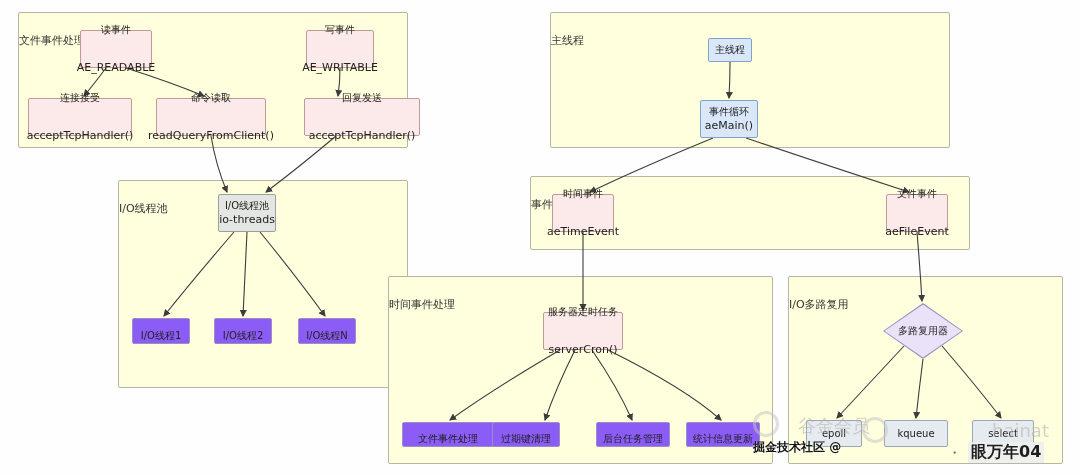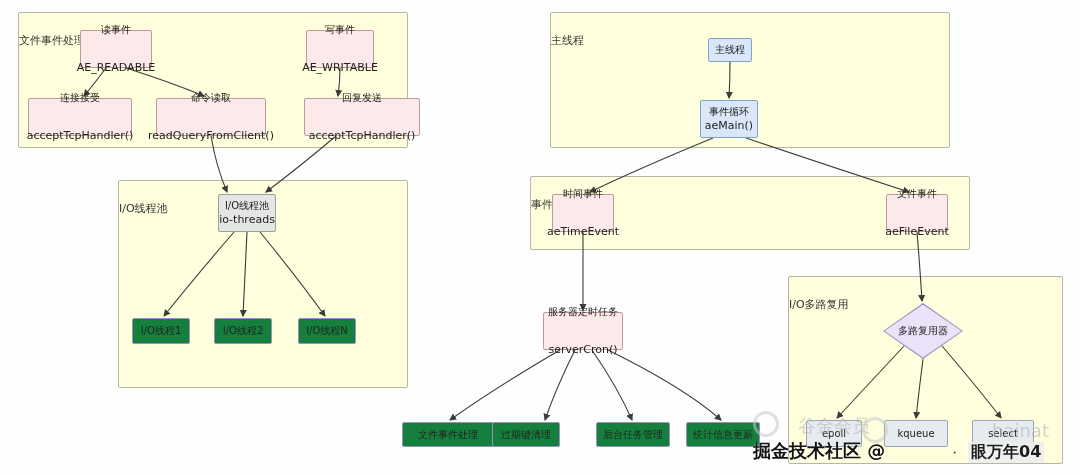--- a/index.html
+++ b/index.html
@@ -12,33 +12,33 @@
 
   .edges { position:absolute; left:0; top:0; z-index:1; pointer-events:none; }
   .edge { fill:none; stroke:#3c3c3c; stroke-width:1.1; marker-end:url(#arrowhead); }
 
   .node { position:absolute; display:flex; flex-direction:column; align-items:center; justify-content:center;
           border:1px solid #999; text-align:center; z-index:2; border-radius:2px; padding:1px; }
   .node .l1 { font-size:10px; color:#222; line-height:1.35; white-space:nowrap; }
   .node .l2 { font-size:11px;  color:#222; line-height:1.3;  white-space:nowrap; }
 
   .pink  { background:#fbeae9; border-color:#c09a99;gap:24px; }
-  .lav   { background:#15803d; border-color:#9c8fc0; }
+  .lav   { background:#8b5cf6; border-color:#9c8fc0;justify-content:flex-end; }
   .blue  { background:#d9e7f8; border-color:#7fa4cc; }
   .grey  { background:#e3e6e3; border-color:#98a298; }
   .steel { background:#e6ebf0; border-color:#9aa7b4; }
 
   .diamond { position:absolute; z-index:2; }
   .diamond .shape-out { position:absolute; inset:0; background:#9c8fc0; clip-path:polygon(50% 0,100% 50%,50% 100%,0 50%); }
   .diamond .shape-in  { position:absolute; inset:1.5px; background:#e9e2f8; clip-path:polygon(50% 0,100% 50%,50% 100%,0 50%); }
   .diamond .lbl { position:absolute; inset:0; display:flex; align-items:center; justify-content:center; font-size:10px; color:#222; }
 
   .wm-circle { position:absolute; width:26px; height:26px; border:3px solid #c6c6c6; border-radius:50%; opacity:.55; z-index:4; }
   .wm-faint  { position:absolute; color:#b5b5b5; opacity:.6; z-index:4; font-size:18px; white-space:nowrap;margin-left:8px; }
-  .wm-main   { position:absolute; left:753px; top:439px; font-size:18px; font-weight:bold; color:#131313; z-index:5;
+  .wm-main   { position:absolute; left:753px; top:439px; font-size:12px; font-weight:bold; color:#131313; z-index:5;
                text-shadow:0 1px 2px rgba(255,255,255,.95); white-space:nowrap; }
   .wm-sep    { position:absolute; left:948px; top:444px; font-size:13px; color:#555; z-index:5; }
   .wm-author { position:absolute; left:968px; top:442px; font-size:16px; font-weight:bold; color:#1d1d1d;
                background:rgba(238,238,238,.92); padding:0 3px; z-index:5; white-space:nowrap; }
 </style>
 </head>
 <body>
 
 <div class="canvas">
 
@@ -46,20 +46,23 @@
     <div class="group-title">文件事件处理</div>
   </div>
   <div class="group" style="left:118px;top:180px;width:290px;height:208px">
     <div class="group-title">I/O线程池</div>
   </div>
   <div class="group" style="left:550px;top:12px;width:400px;height:136px">
     <div class="group-title">主线程</div>
   </div>
   <div class="group" style="left:530px;top:176px;width:440px;height:74px">
     <div class="group-title">事件类型</div>
+  </div>
+  <div class="group" style="left:388px;top:276px;width:385px;height:188px">
+    <div class="group-title">时间事件处理</div>
   </div>
   <div class="group" style="left:788px;top:276px;width:275px;height:188px">
     <div class="group-title">I/O多路复用</div>
   </div>
 
   <svg class="edges" width="1080" height="475">
     <defs>
       <marker id="arrowhead" viewBox="0 0 10 10" refX="8.5" refY="5" markerWidth="6.5" markerHeight="6.5" orient="auto-start-reverse">
         <path d="M0,0 L10,5 L0,10 z" fill="#3c3c3c"></path>
       </marker>

